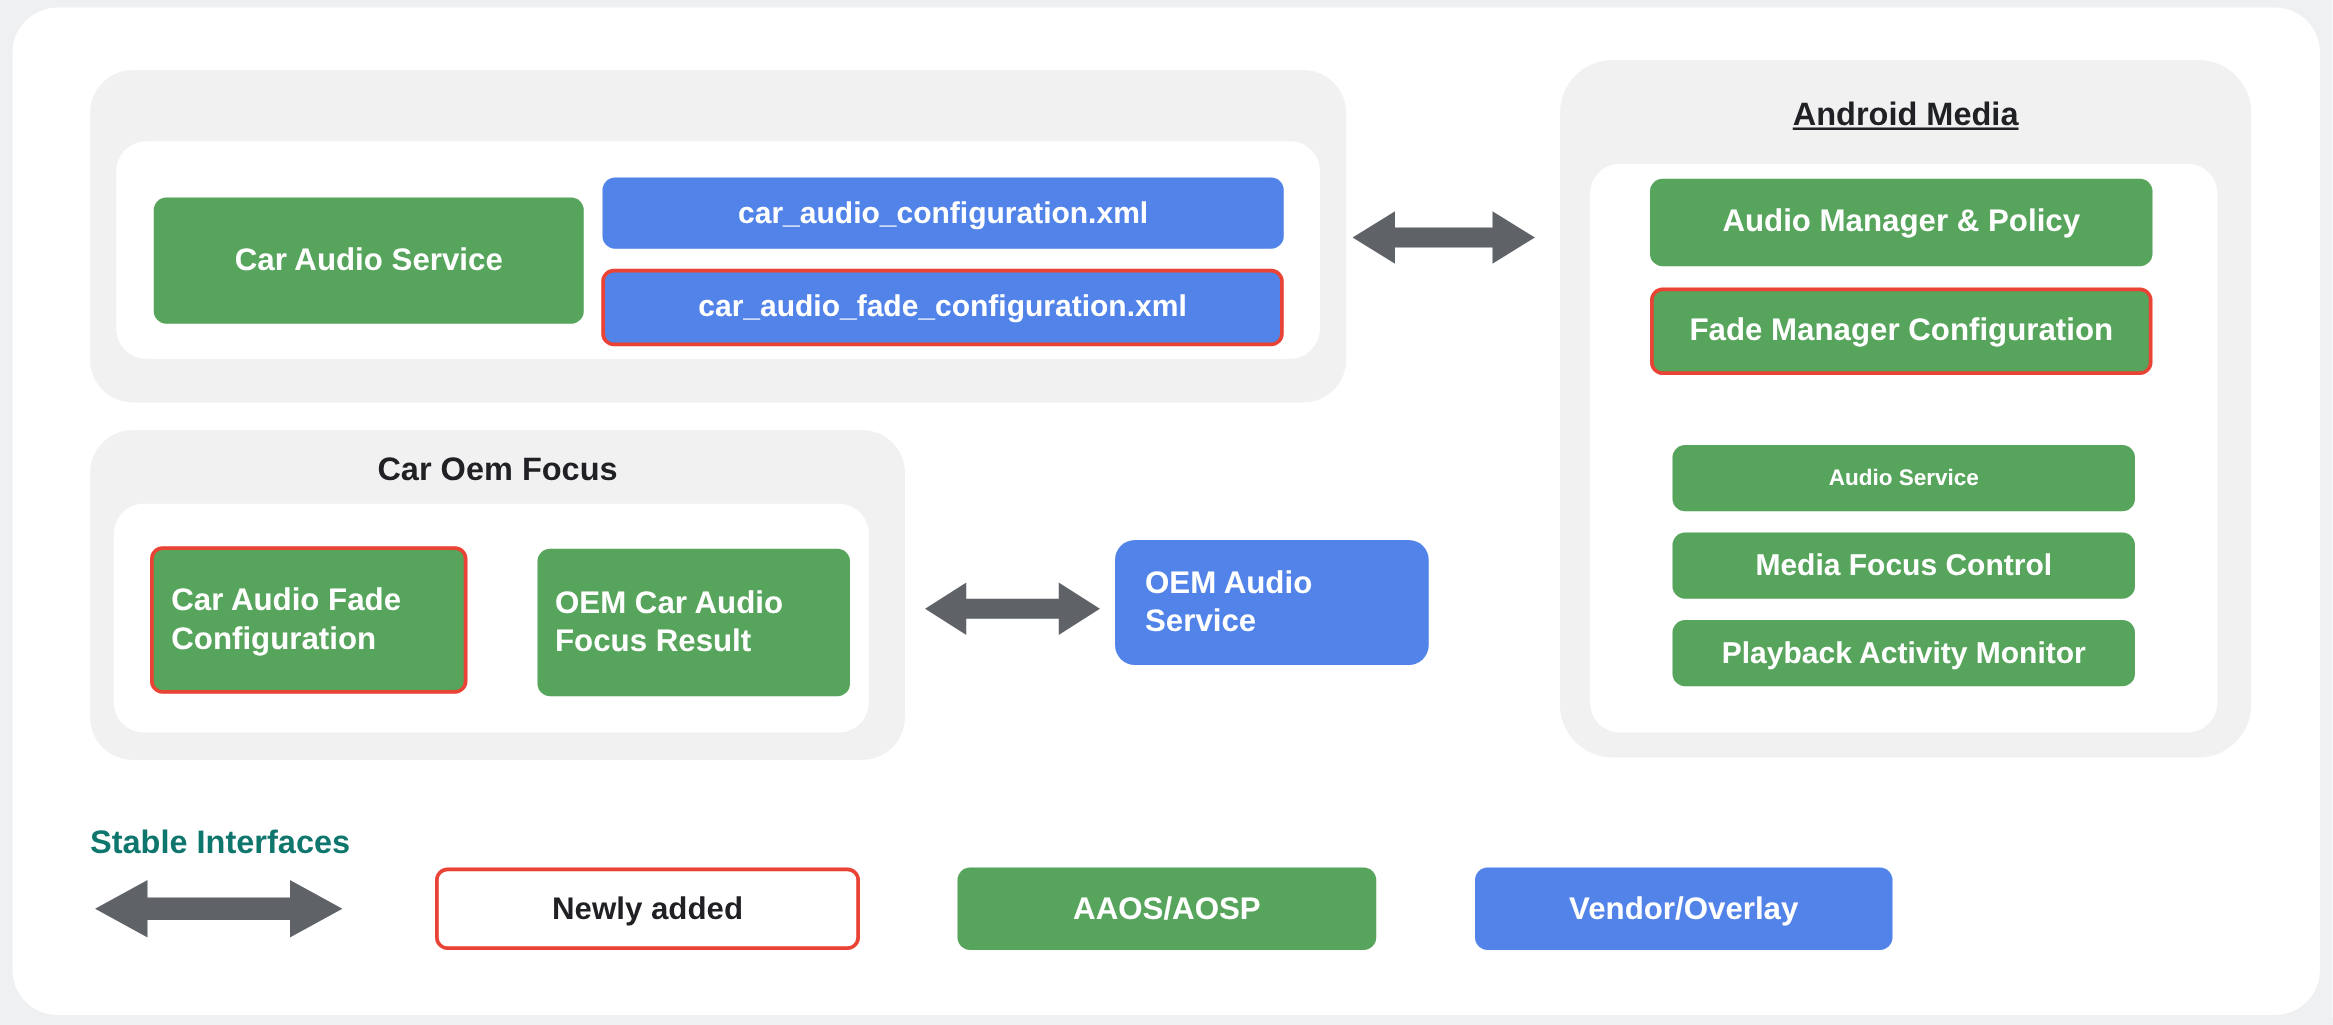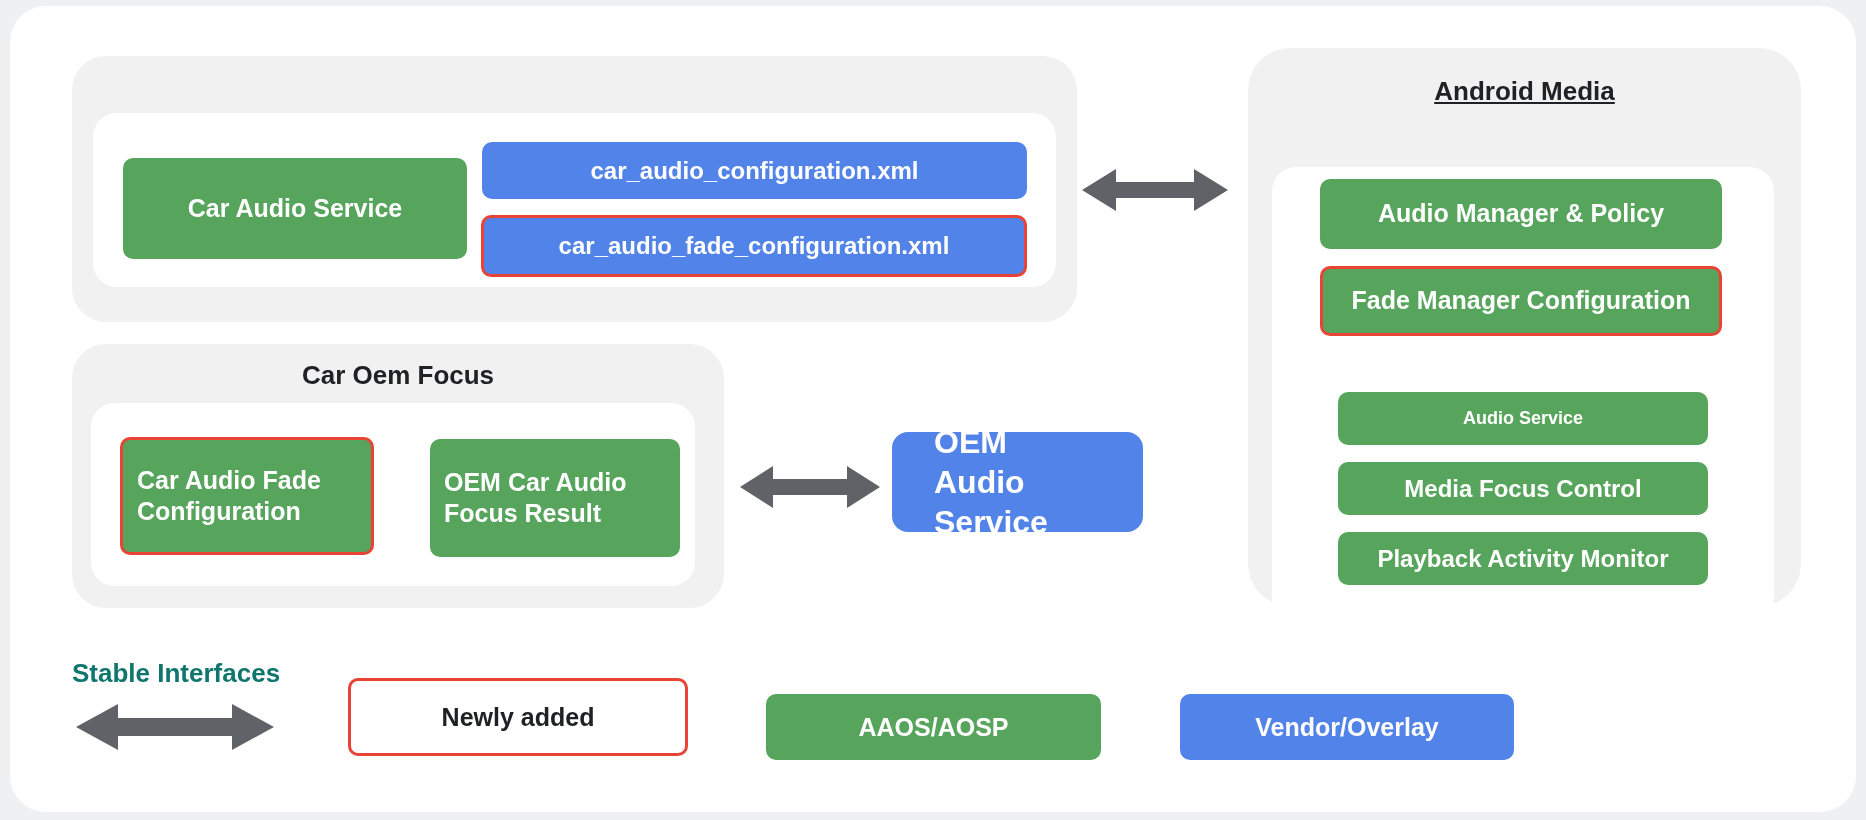--- a/index.html
+++ b/index.html
@@ -72,46 +72,46 @@
     <div class="node blue red-border" style="left:388px; top:102px; width:546px; height:62px; font-size:24px;">car_audio_fade_configuration.xml</div>
   </div>
 </div>
 
 <svg class="arrow" style="left:1082px; top:166px;" width="146" height="48" viewBox="0 0 146 48">
   <polygon fill="#5f6368" points="0,24 34,3 34,16 112,16 112,3 146,24 112,45 112,32 34,32 34,45"></polygon>
 </svg>
 
 <div class="container" style="left:1248px; top:48px; width:553px; height:558px; border-radius:42px;">
   <div class="container-title" style="top:28px;text-decoration:underline;">Android Media</div>
-  <div class="inner" style="left:24px; top:83px; width:502px; height:455px; border-radius:24px;margin-top:36px;">
+  <div class="inner" style="left:24px; top:83px; width:502px; height:455px; border-radius:24px;">
     <div class="node green" style="left:48px; top:12px; width:402px; height:70px; font-size:25px;">Audio Manager &amp; Policy</div>
     <div class="node green red-border" style="left:48px; top:99px; width:402px; height:70px; font-size:25px;">Fade Manager Configuration</div>
     <div class="node green" style="left:66px; top:225px; width:370px; height:53px; font-size:18px;">Audio Service</div>
     <div class="node green" style="left:66px; top:295px; width:370px; height:53px; font-size:24px;">Media Focus Control</div>
     <div class="node green" style="left:66px; top:365px; width:370px; height:53px; font-size:24px;">Playback Activity Monitor</div>
   </div>
 </div>
 
 <div class="container" style="left:72px; top:344px; width:652px; height:264px;">
   <div class="container-title" style="top:16px;">Car Oem Focus</div>
   <div class="inner" style="left:19px; top:59px; width:604px; height:183px;">
     <div class="node green red-border" style="left:29px; top:34px; width:254px; height:118px; font-size:25px; padding:0 14px;">Car Audio Fade Configuration</div>
     <div class="node green" style="left:339px; top:36px; width:250px; height:118px; font-size:25px; padding:0 14px;">OEM Car Audio Focus Result</div>
   </div>
 </div>
 
 <svg class="arrow" style="left:740px; top:463px;" width="140" height="48" viewBox="0 0 140 48">
   <polygon fill="#5f6368" points="0,24 33,3 33,16 107,16 107,3 140,24 107,45 107,32 33,32 33,45"></polygon>
 </svg>
 
-<div class="node blue" style="left:892px; top:432px; width:251px; height:100px; font-size:32px; border-radius:16px; padding:0 42px;">OEM Audio Service</div>
+<div class="node blue" style="left:892px; top:432px; width:251px; height:100px; font-size:25px; border-radius:16px; padding:0 24px;">OEM Audio Service</div>
 
 <div class="legend-label" style="left:72px; top:658px;">Stable Interfaces</div>
 
 <svg class="arrow" style="left:76px; top:701px;" width="198" height="52" viewBox="0 0 198 52">
   <polygon fill="#5f6368" points="0,26 42,3 42,17 156,17 156,3 198,26 156,49 156,35 42,35 42,49"></polygon>
 </svg>
 
-<div class="legend-box outline" style="left:348px; top:678px; width:340px; height:78px;">Newly added</div>
+<div class="legend-box outline" style="left:348px; top:694px; width:340px; height:66px;">Newly added</div>
 
 <div class="legend-box green" style="left:766px; top:694px; width:335px; height:66px;">AAOS/AOSP</div>
 
 <div class="legend-box blue" style="left:1180px; top:694px; width:334px; height:66px;">Vendor/Overlay</div>
 
 </body></html>

